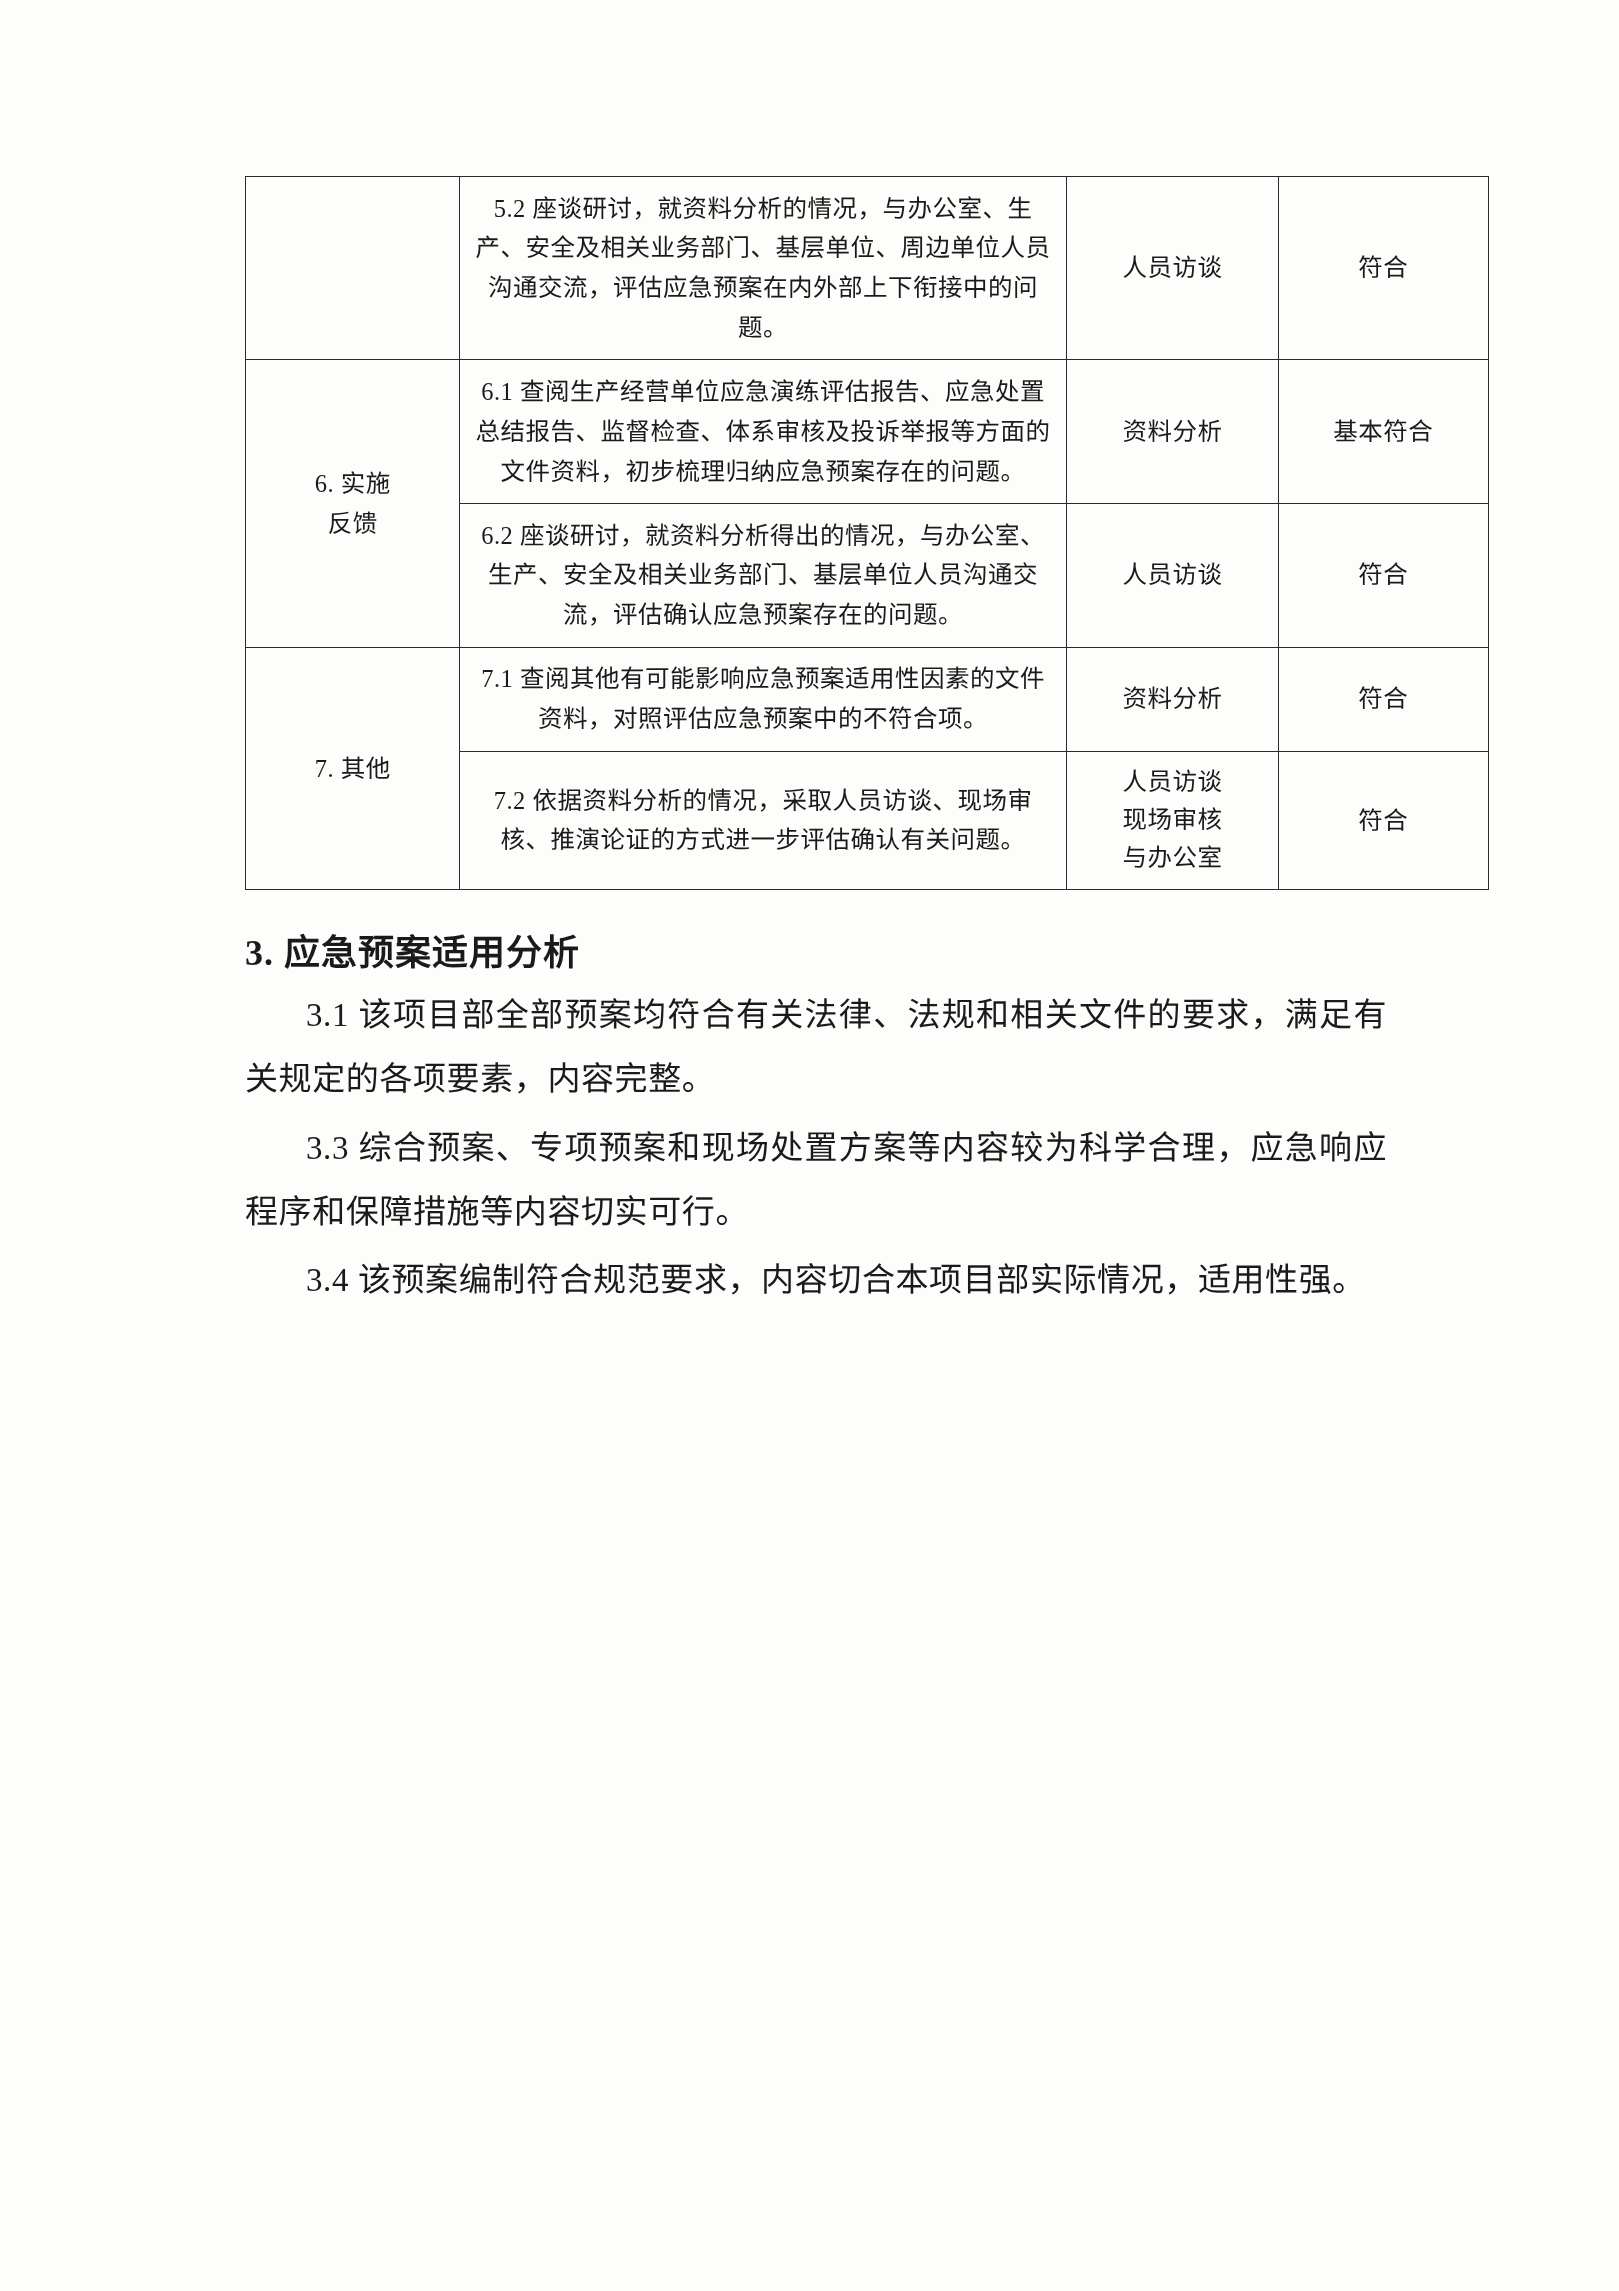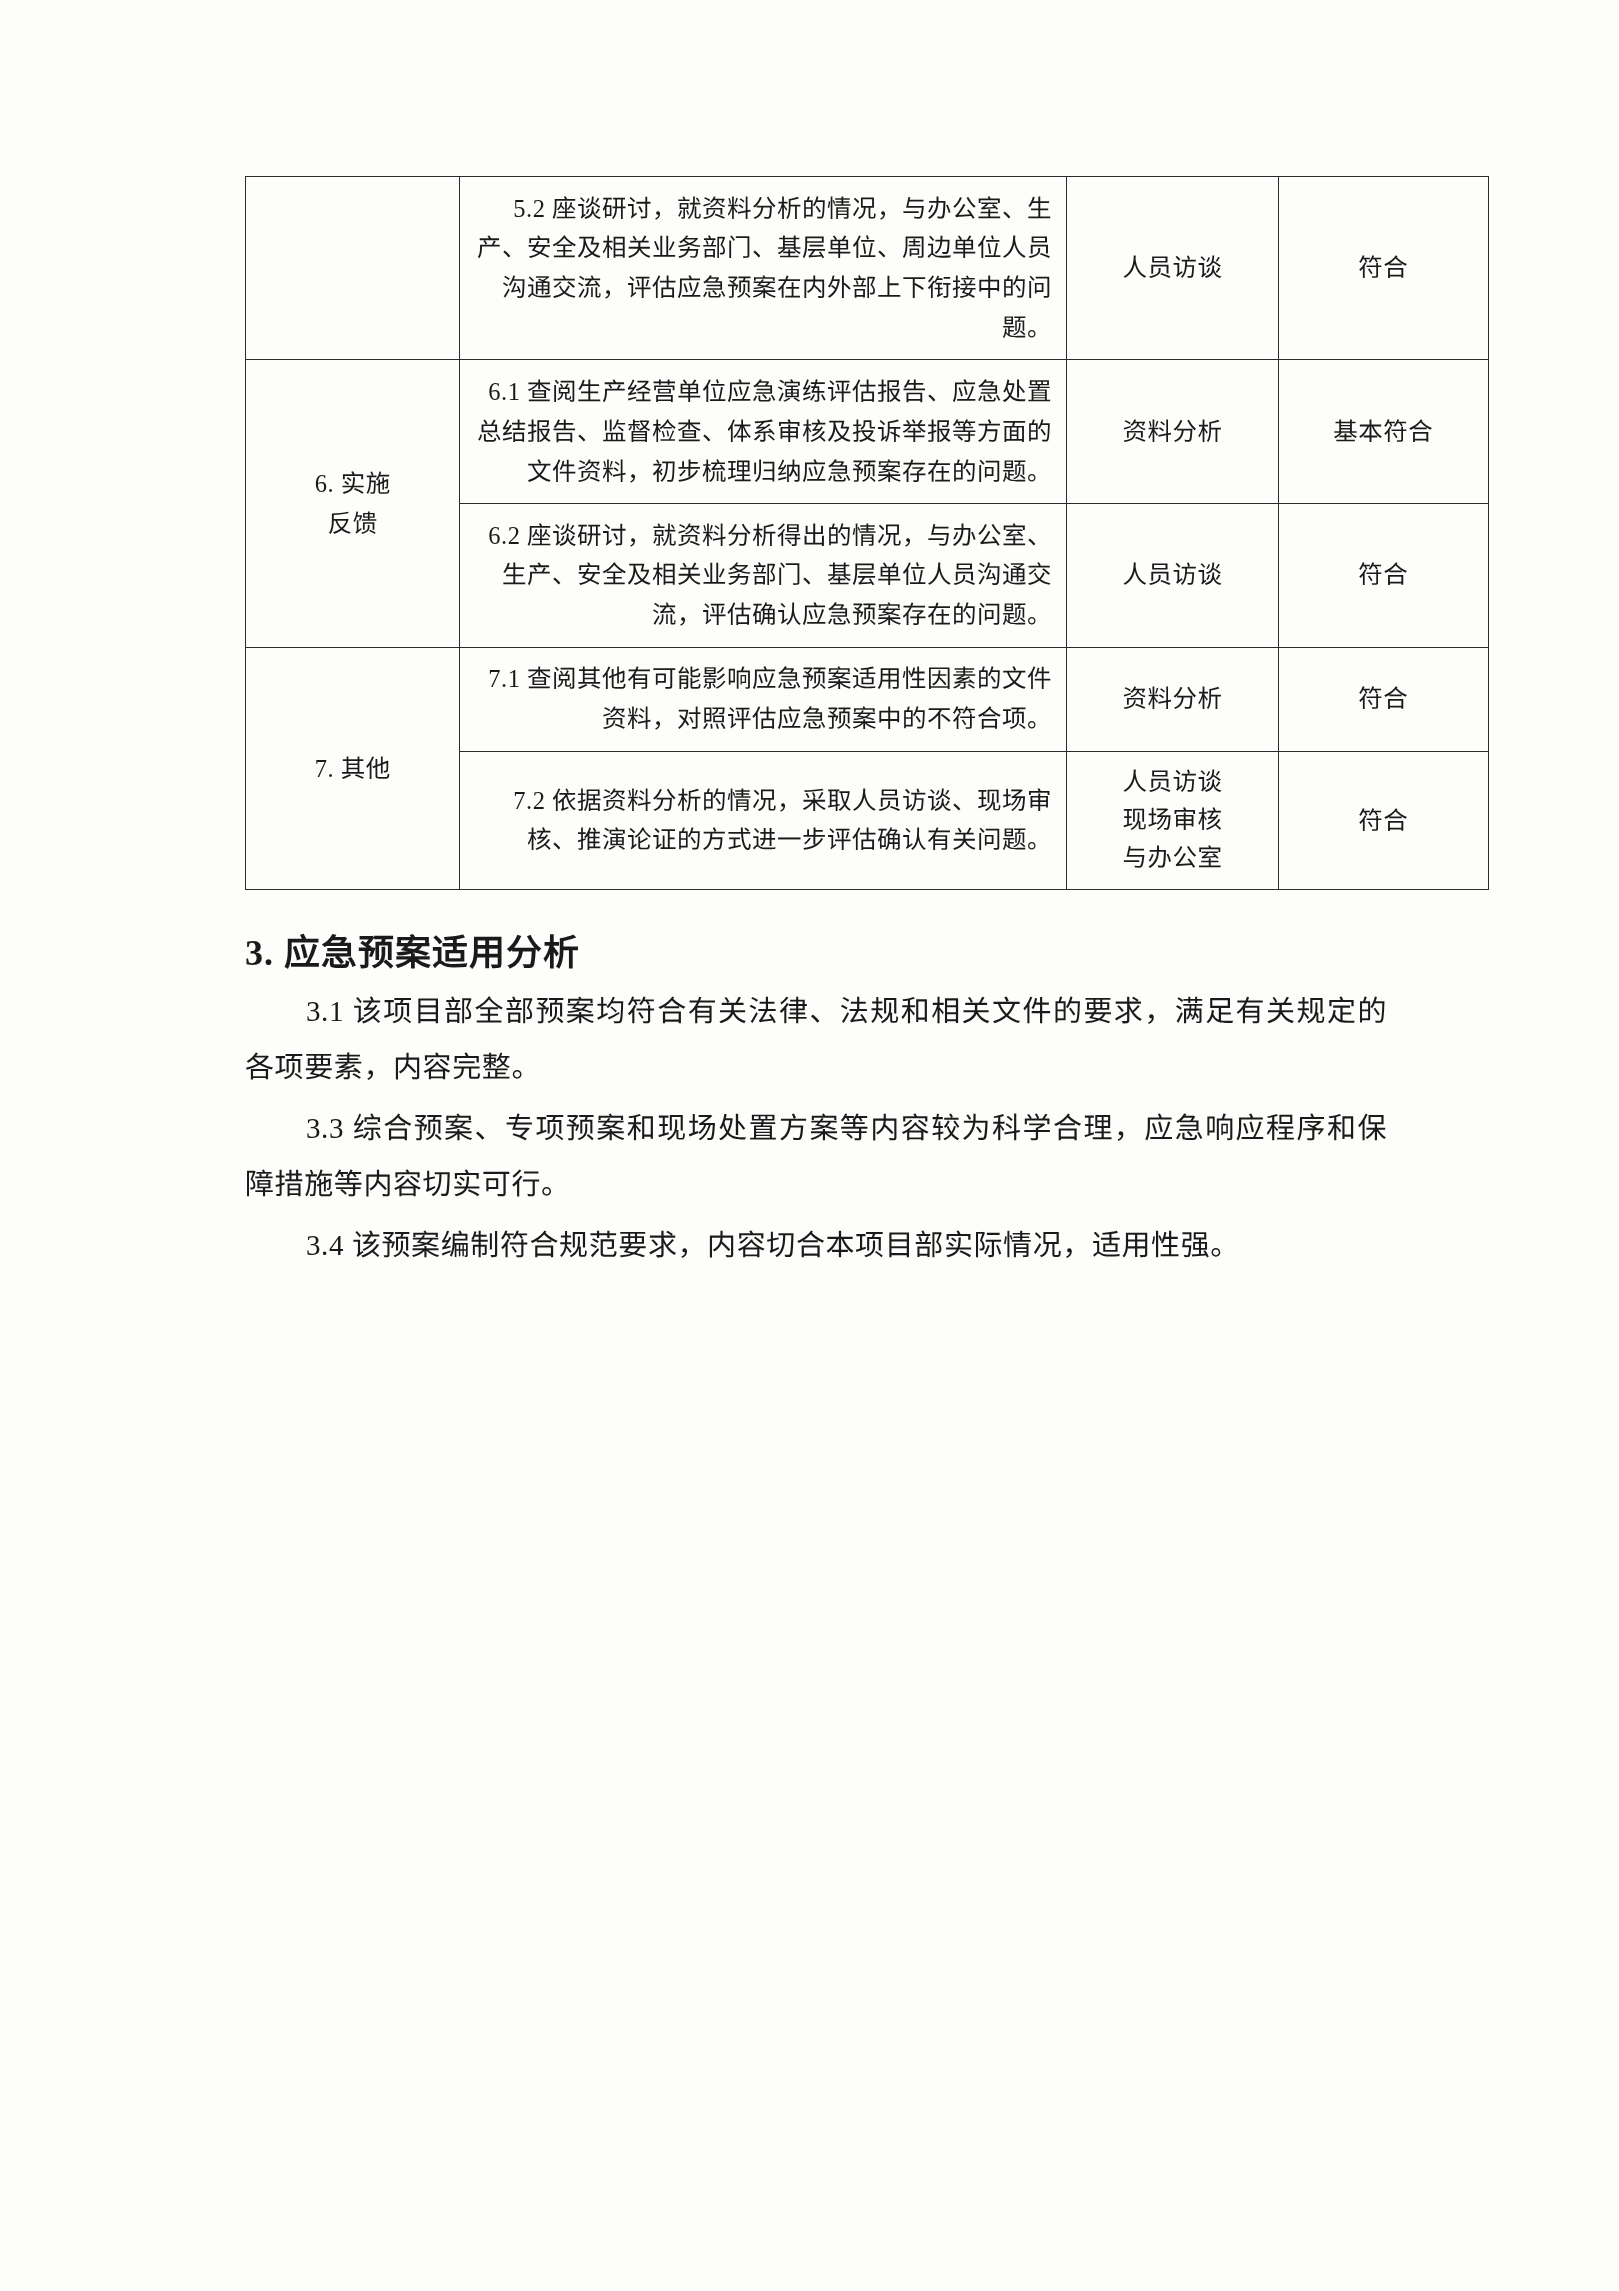--- a/index.html
+++ b/index.html
@@ -43,21 +43,21 @@
     line-height: 1.62;
     letter-spacing: 0.5px;
   }
   td.col-stage {
     width: 186px;
     text-align: center;
     padding: 9.8px 5.9px;
   }
   td.col-desc {
     width: 578px;
-    text-align: right;
+    text-align: center;
   }
   td.col-method {
     width: 184px;
     text-align: center;
     padding: 9.8px 3.9px;
   }
   td.col-result {
     width: 181px;
     text-align: center;
     padding: 9.8px 3.9px;
@@ -67,21 +67,21 @@
 
   
   h2.section-heading {
     font-size: 36px;
     font-weight: bold;
     margin: 33px 0 7.8px 0;
     letter-spacing: 1px;
     font-family: "Liberation Serif", "DejaVu Serif", serif;
   }
   p.para {
-    font-size: 29px;
+    font-size: 33px;
     line-height: 1.95;
     margin: 0 0 3.9px 0;
     text-indent: 61px;
     text-align: justify;
     letter-spacing: 0.6px;
   }
 </style>
 </head>
 <body>
 

